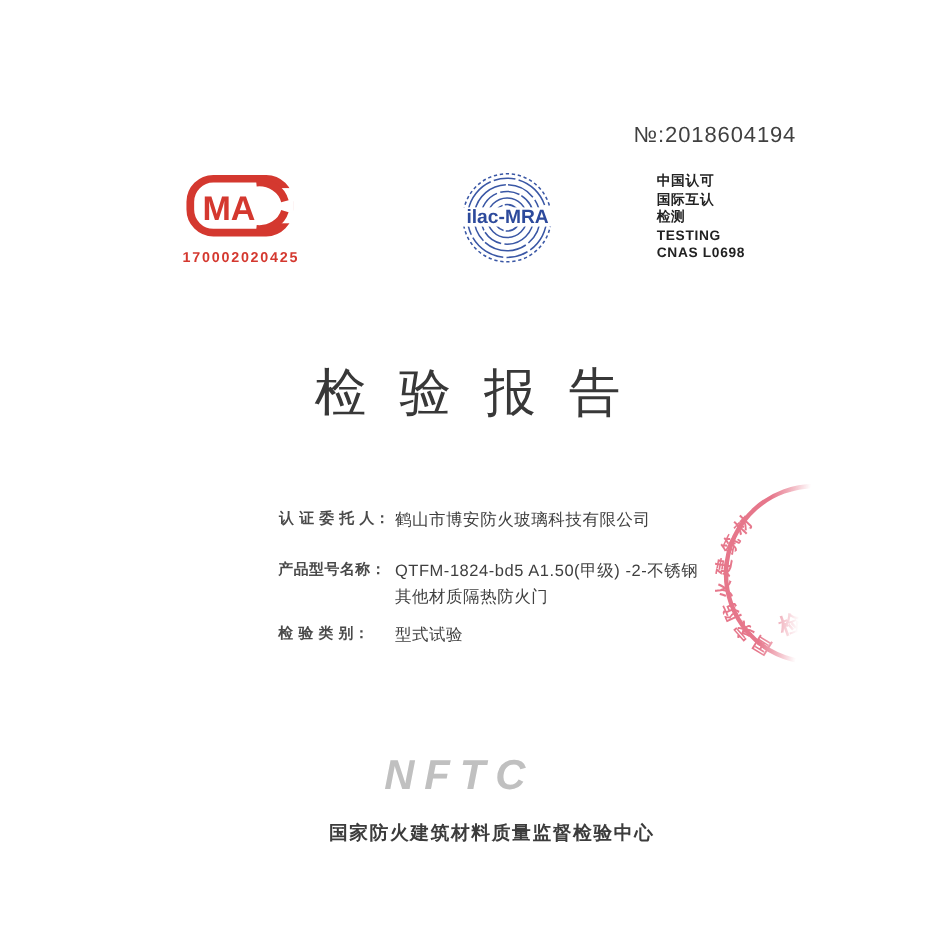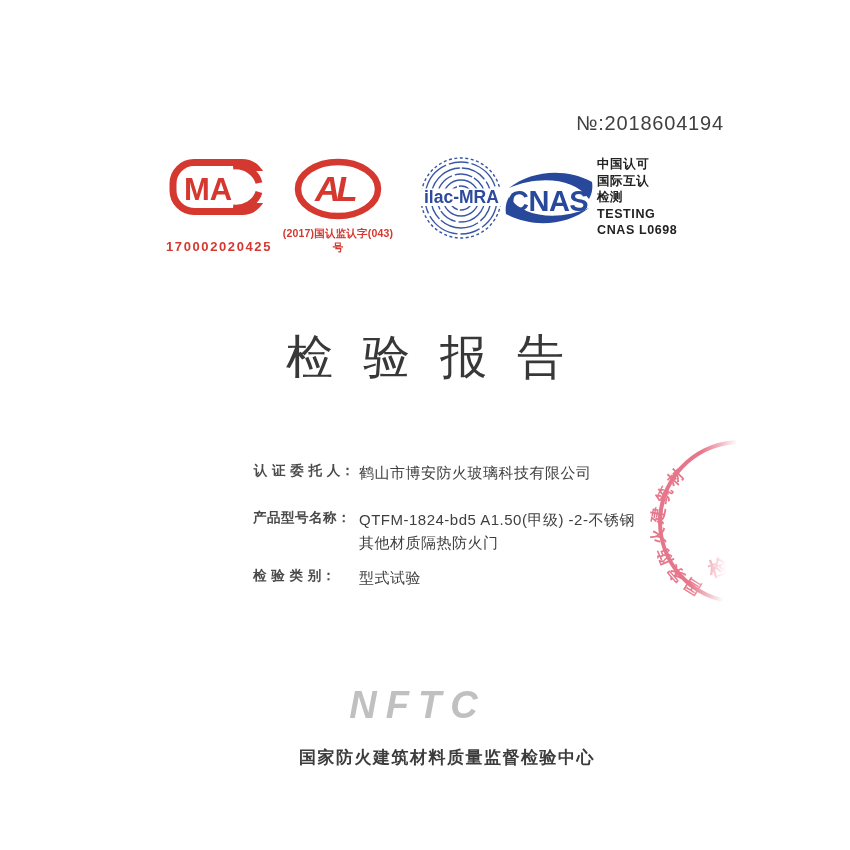--- a/index.html
+++ b/index.html
@@ -8,21 +8,21 @@
     font-family:"Liberation Sans","DejaVu Sans",sans-serif;color:#3d3d3d;
   }
   
   .report-no{
     position:absolute;left:576px;top:112px;font-size:20px;color:#404040;
     letter-spacing:0.8px;
   }
   
   .logo{position:absolute;text-align:center;}
   .logo-cma{left:166px;top:158px;width:104px;}
-  .cma-num{font-size:13px;font-weight:bold;color:#d4382f;letter-spacing:1.6px;margin-top:19px;}
+  .cma-num{font-size:13px;font-weight:bold;color:#d4382f;letter-spacing:1.6px;margin-top:5px;}
   .logo-cal{left:280px;top:158px;width:116px;}
   .cal-caption{font-size:10.5px;font-weight:bold;color:#d4382f;margin-top:3px;letter-spacing:0.2px;}
   .logo-ilac{left:417px;top:155px;width:88px;}
   .logo-cnas{left:504px;top:169px;width:90px;}
   .accred{
     position:absolute;left:597px;top:156px;font-size:12.5px;font-weight:bold;
     color:#222;line-height:16.5px;letter-spacing:0.6px;text-align:left;
   }
   
   .title{
@@ -70,49 +70,35 @@
     <svg width="98" height="58" viewBox="0 0 98 58">
       <rect x="4" y="4.5" width="90" height="49" rx="21" fill="none" stroke="#d4382f" stroke-width="7"></rect>
       <rect x="76" y="13" width="22" height="32" fill="#ffffff"></rect>
       <path d="M64,8 A24,22 0 0 1 90,25" fill="none" stroke="#d4382f" stroke-width="7"></path>
       <path d="M64,50 A24,22 0 0 0 90,34" fill="none" stroke="#d4382f" stroke-width="7"></path>
       <text x="15" y="42" font-size="31" font-weight="bold" fill="#d4382f" font-family="Liberation Sans, sans-serif">MA</text>
     </svg>
     <div class="cma-num">170002020425</div>
   </div>
 
-  <div class="logo logo-cal">
-    <svg width="88" height="62" viewBox="0 0 88 62">
-      <ellipse cx="44" cy="31" rx="40" ry="27" fill="none" stroke="#d4382f" stroke-width="6.5"></ellipse>
-      <text x="21" y="43" font-size="35" font-weight="bold" font-style="italic" fill="#d4382f" letter-spacing="-4" font-family="Liberation Sans, sans-serif">AL</text>
-    </svg>
-    <div class="cal-caption">(2017)国认监认字(043)号</div>
-  </div>
 
   <div class="logo logo-ilac">
     <svg width="86" height="86" viewBox="0 0 86 86">
       <circle cx="43" cy="43" r="40" fill="none" stroke="#3a57a5" stroke-width="1.4" stroke-dasharray="3 2.5"></circle>
       <circle cx="43" cy="43" r="36" fill="none" stroke="#3a57a5" stroke-width="1.4" stroke-dasharray="34 3 20 3"></circle>
       <circle cx="43" cy="43" r="30" fill="none" stroke="#3a57a5" stroke-width="1.4" stroke-dasharray="26 3 40 2"></circle>
       <circle cx="43" cy="43" r="24" fill="none" stroke="#3a57a5" stroke-width="1.4" stroke-dasharray="40 3 18 2"></circle>
       <circle cx="43" cy="43" r="18" fill="none" stroke="#3a57a5" stroke-width="1.4"></circle>
       <circle cx="43" cy="43" r="12" fill="none" stroke="#3a57a5" stroke-width="1.4" stroke-dasharray="20 2 30 2"></circle>
       <circle cx="43" cy="43" r="6.5" fill="none" stroke="#3a57a5" stroke-width="1.4"></circle>
       <rect x="0" y="33.5" width="86" height="17.5" fill="#ffffff"></rect>
       <text x="6" y="47.5" font-size="17.5" font-weight="bold" fill="#2d4a9c" font-family="Liberation Sans, sans-serif">ilac-MRA</text>
     </svg>
   </div>
 
-  <div class="logo logo-cnas">
-    <svg width="90" height="58" viewBox="0 0 90 58">
-      <path d="M5,19 C28,1 62,-1 88,13 C89,19 88,25 85,30 C70,8 33,7 5,19 Z" fill="#27489b"></path>
-      <path d="M85,39 C62,57 28,59 2,45 C1,39 2,33 5,28 C20,50 57,51 85,39 Z" fill="#27489b"></path>
-      <text x="4" y="42" font-size="29" font-weight="bold" fill="#27489b" letter-spacing="-0.5" font-family="Liberation Sans, sans-serif">CNAS</text>
-    </svg>
-  </div>
 
   <div class="accred">
     <div>中国认可</div>
     <div>国际互认</div>
     <div>检测</div>
     <div>TESTING</div>
     <div>CNAS L0698</div>
   </div>
 
   <div class="title">检验报告</div>

